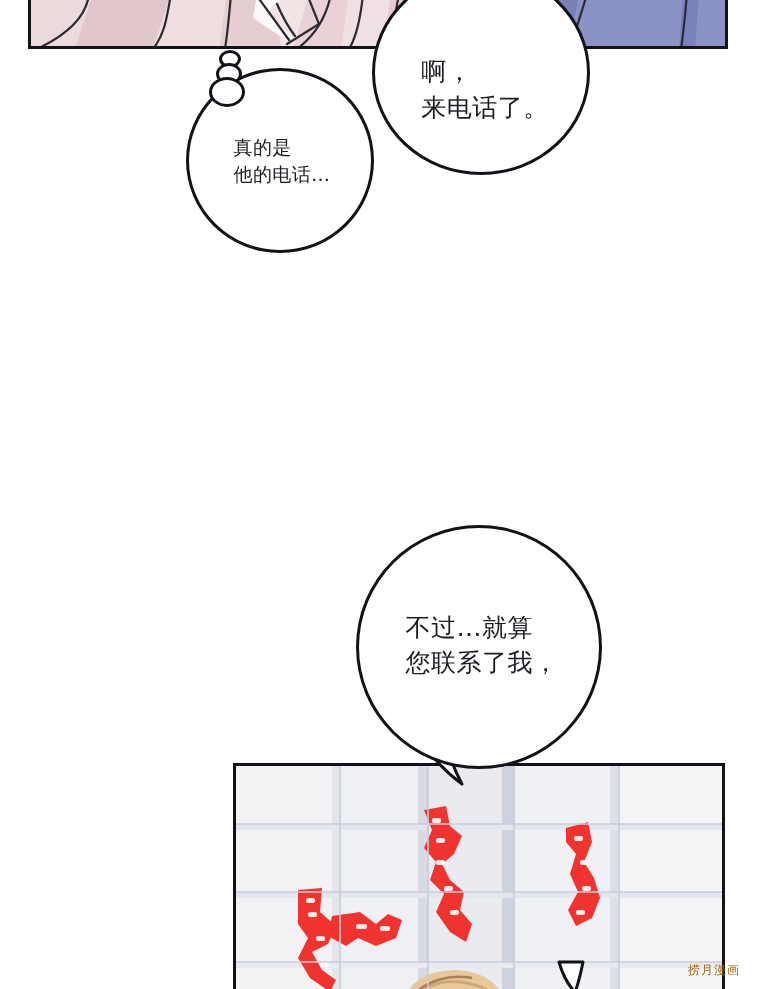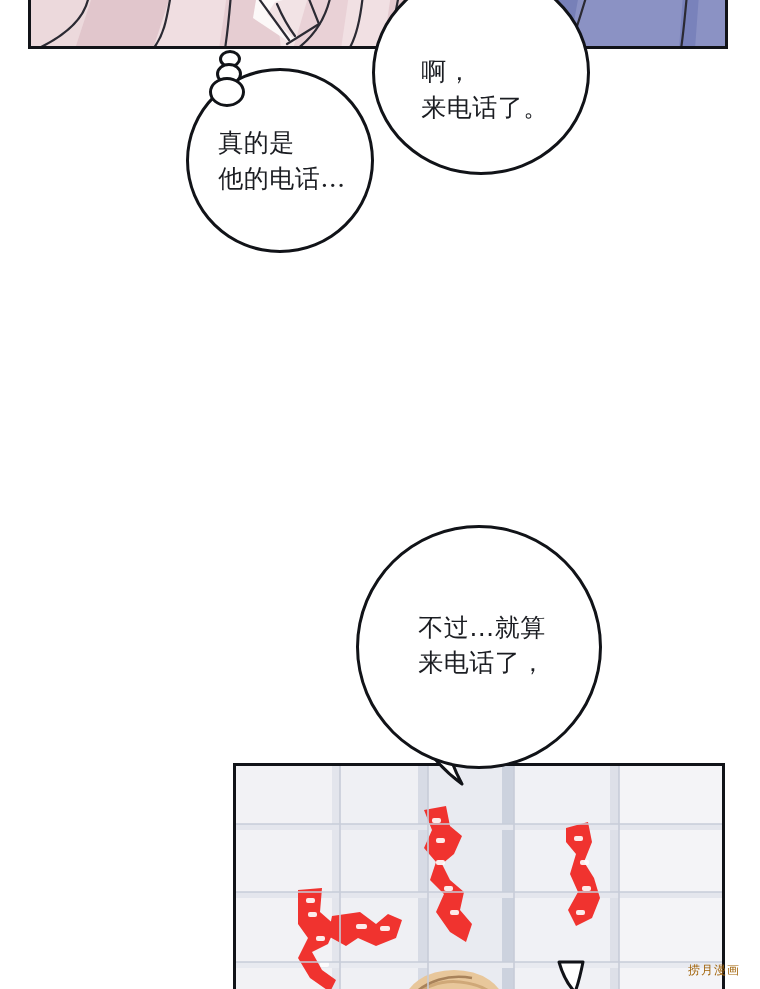--- a/index.html
+++ b/index.html
@@ -64,21 +64,21 @@
     white-space: pre-line;
     letter-spacing: 0.02em;
   }
   .speech-text {
     font-family: "DejaVu Sans", "Liberation Sans", sans-serif;
     font-size: 25px;
     font-weight: 400;
   }
   .thought-text {
     font-family: "DejaVu Serif", "Liberation Serif", serif;
-    font-size: 25px;
+    font-size: 19px;
     font-weight: 400;
   }
 
   
   #bubble-ah {
     left: 372px;
     top: -30px;
     width: 218px;
     height: 205px;
     z-index: 30;
@@ -290,21 +290,21 @@
         <path d="M0,196 L486,196"></path>
       </g>
     </svg>
   </div>
 
   <svg id="tail-however" viewBox="0 0 90 92">
     <path d="M6,4 C18,36 34,62 64,84 C52,62 44,36 44,6 Z" fill="#ffffff" stroke="#111318" stroke-width="3" stroke-linejoin="round"></path>
   </svg>
   <div class="bubble" id="bubble-however">
     <div class="bubble-text speech-text">不过…就算
-来电话了，</div>
+您联系了我，</div>
   </div>
 
   <svg id="tail-cannot" viewBox="0 0 40 34">
     <path d="M4,2 C8,16 14,26 20,32 C24,22 26,12 28,2 Z" fill="#ffffff" stroke="#111318" stroke-width="3" stroke-linejoin="round"></path>
   </svg>
 
   <div id="watermark">捞月漫画</div>
 
 </div>
 

